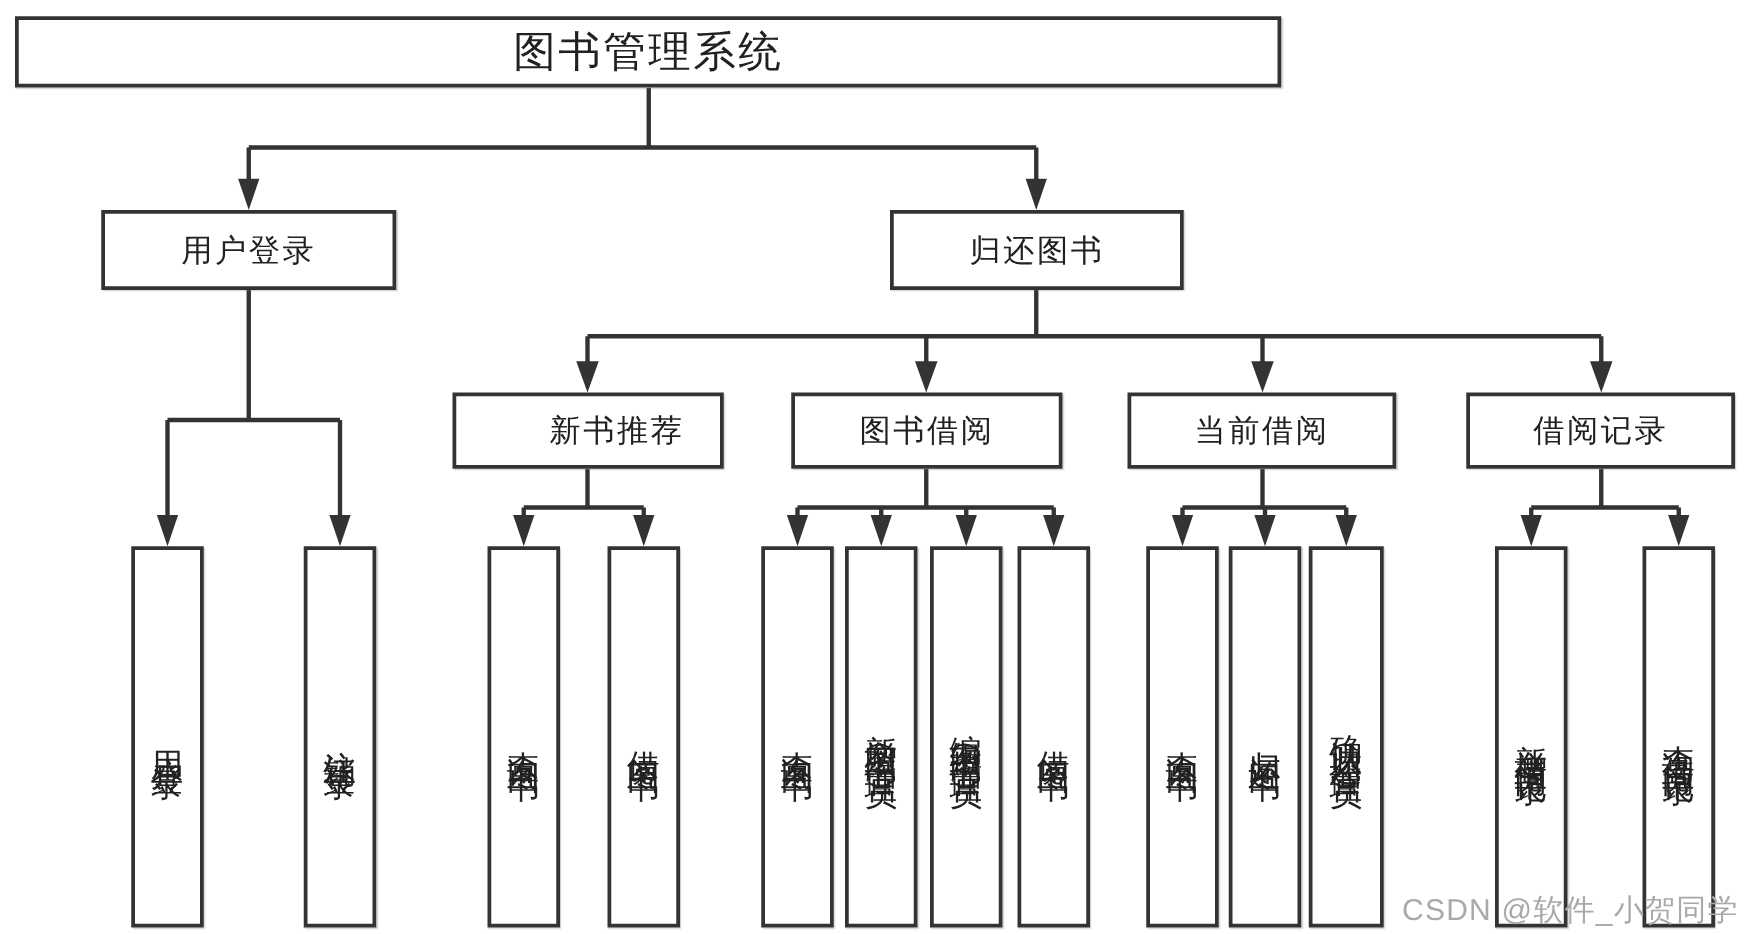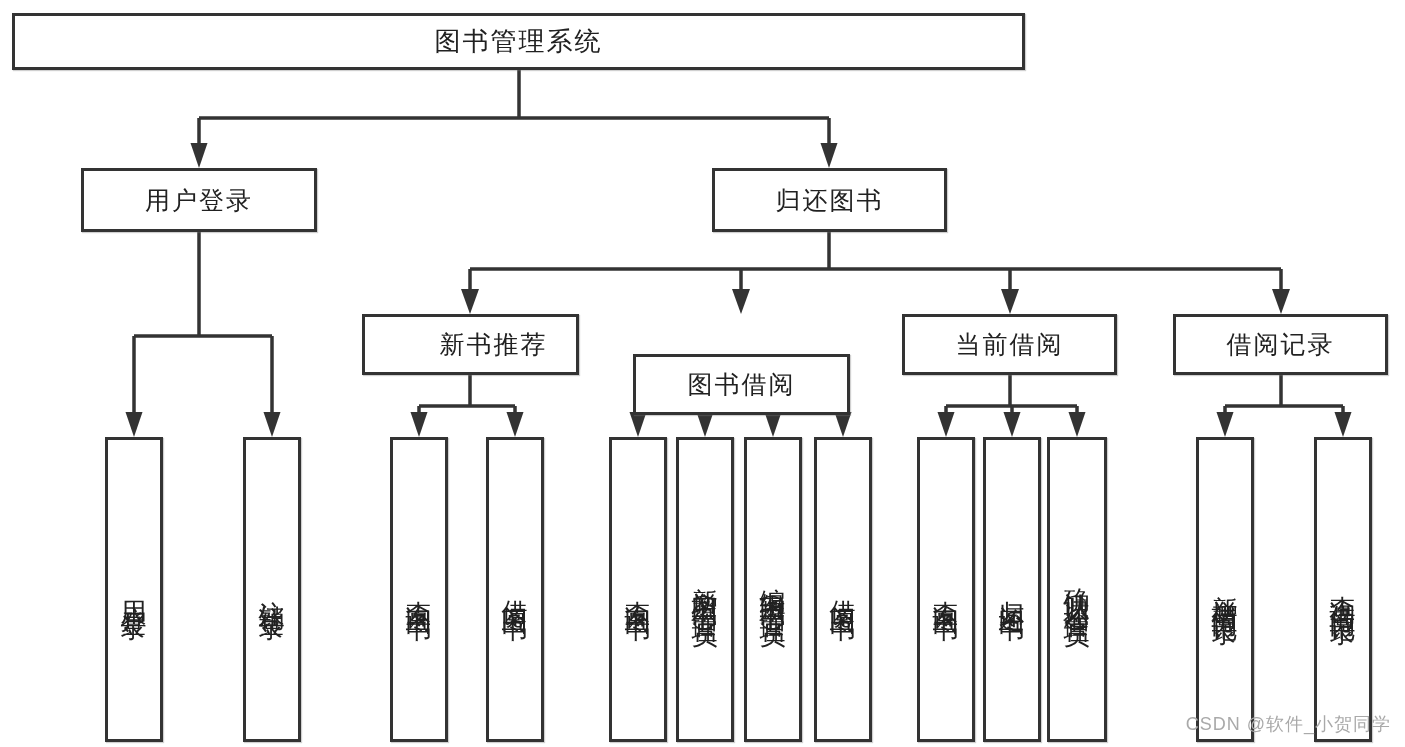--- a/index.html
+++ b/index.html
@@ -23,35 +23,35 @@
     background: #ffffff;
     border: 3px solid #333333;
     color: #212121;
     display: flex;
     align-items: center;
     justify-content: center;
     z-index: 2;
     box-shadow: 1px 1px 1px rgba(120,120,120,0.35);
   }
   .hnode { font-size: 25px; letter-spacing: 2px; white-space: nowrap; }
-  .rootnode { font-size: 26px; }
+  .rootnode { font-size: 34px; }
   .vnode .vtext {
     writing-mode: vertical-rl;
     text-orientation: mixed;
     font-size: 26px;
     letter-spacing: 5px;
     line-height: 1;
     color: #212121;
   }
   .watermark {
     position: absolute;
     right: 14px;
     top: 712px;
     z-index: 3;
-    font-size: 18px;
+    font-size: 24px;
     letter-spacing: 1px;
     color: #a9a9a9;
     white-space: nowrap;
   }
 </style>
 </head>
 <body>
 
 <div id="stage">
 
@@ -113,21 +113,21 @@
     <polygon fill="#333333" points="1216.5,412 1233.5,412 1225,437"></polygon>
     <polygon fill="#333333" points="1334.5,412 1351.5,412 1343,437"></polygon>
   </svg>
 
   <div class="node hnode rootnode" style="left:12px; top:13px; width:1013px; height:57px;">图书管理系统</div>
 
   <div class="node hnode" style="left:81px; top:168px; width:236px; height:64px;">用户登录</div>
   <div class="node hnode" style="left:712px; top:168px; width:235px; height:64px;">归还图书</div>
 
   <div class="node hnode" style="left:362px; top:314px; width:217px; height:61px;padding-left:46px;">新书推荐</div>
-  <div class="node hnode" style="left:633px; top:314px; width:217px; height:61px;margin-top:40px;">图书借阅</div>
+  <div class="node hnode" style="left:633px; top:314px; width:217px; height:61px;">图书借阅</div>
   <div class="node hnode" style="left:902px; top:314px; width:215px; height:61px;">当前借阅</div>
   <div class="node hnode" style="left:1173px; top:314px; width:215px; height:61px;">借阅记录</div>
 
   <div class="node vnode" style="left:105px; top:437px; width:58px; height:305px;">
     <span class="vtext">用户登录</span>
   </div>
   <div class="node vnode" style="left:243px; top:437px; width:58px; height:305px;">
     <span class="vtext">注销登录</span>
   </div>
 

